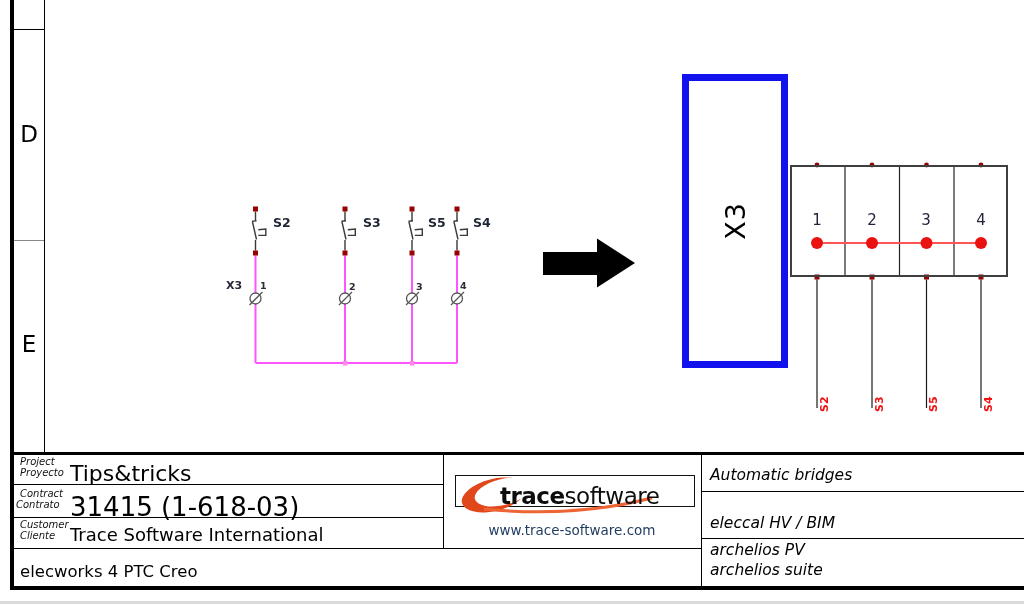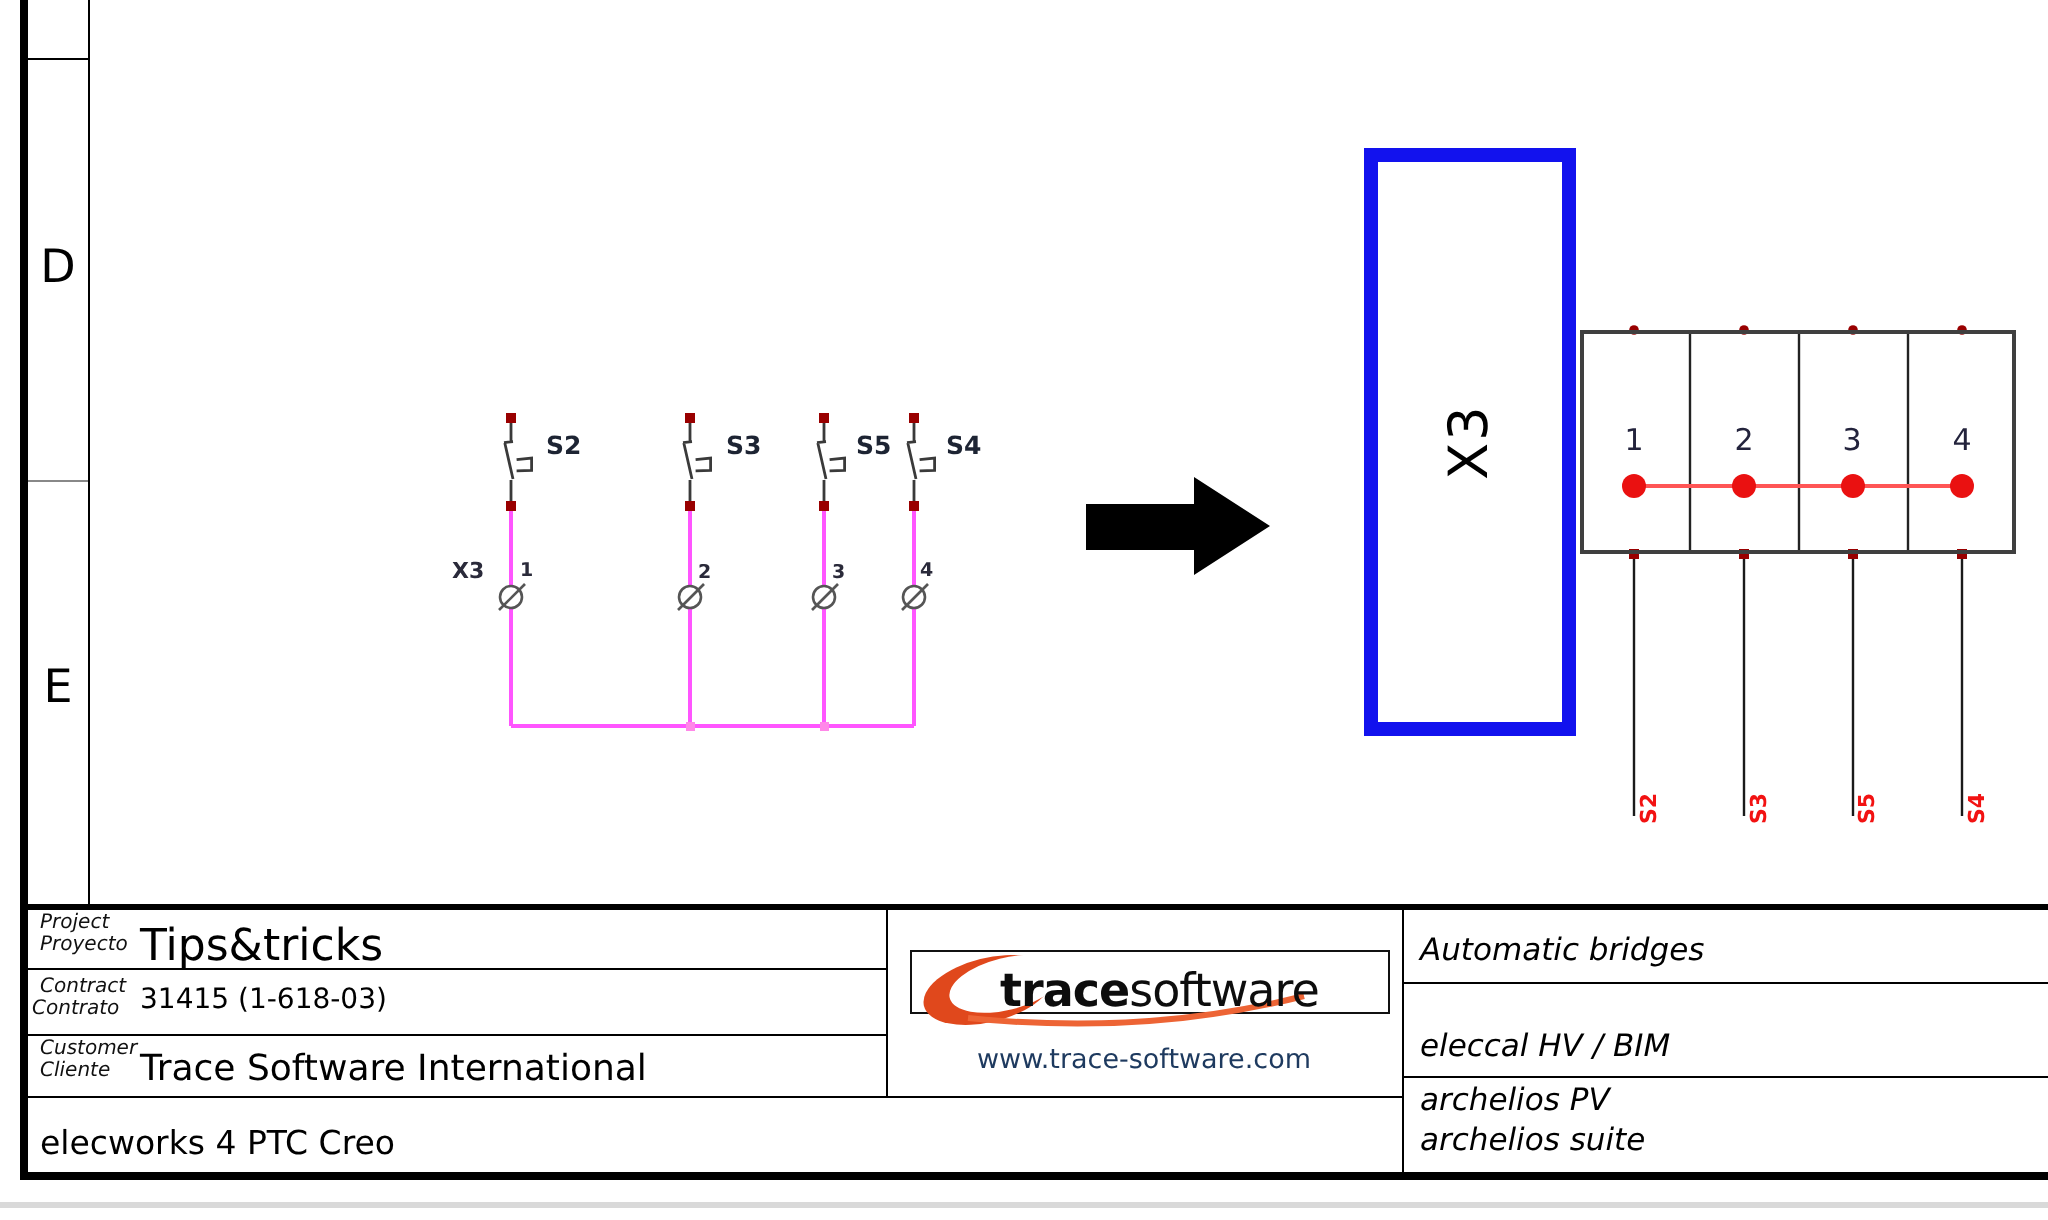--- a/index.html
+++ b/index.html
@@ -163,21 +163,21 @@
   <div class="ln" style="left:701px;top:455px;width:1px;height:131px;"></div>
   <div class="ln" style="left:701px;top:491px;width:323px;height:1px;"></div>
   <div class="ln" style="left:701px;top:538px;width:323px;height:1px;"></div>
 
   <div class="txt smalllbl" style="left:20px;top:457px;">Project</div>
   <div class="txt smalllbl" style="left:20px;top:468px;">Proyecto</div>
   <div class="txt val" style="left:70px;top:461px;font-size:22px;">Tips&amp;tricks</div>
 
   <div class="txt smalllbl" style="left:20px;top:489px;text-align:center;">Contract</div>
   <div class="txt smalllbl" style="left:16px;top:500px;">Contrato</div>
-  <div class="txt val" style="left:70px;top:492px;font-size:14px;">31415 (1-618-03)</div>
+  <div class="txt val" style="left:70px;top:492px;font-size:26px;">31415 (1-618-03)</div>
 
   <div class="txt smalllbl" style="left:20px;top:520px;">Customer</div>
   <div class="txt smalllbl" style="left:20px;top:531px;">Cliente</div>
   <div class="txt val" style="left:70px;top:524px;font-size:18px;">Trace Software International</div>
 
   <div class="txt val" style="left:20px;top:562px;font-size:16.5px;">elecworks 4 PTC Creo</div>
 
   <div class="logo-box">
     <svg width="237" height="39" viewBox="0 0 237 39" style="position:absolute;left:0;top:0;">
       <ellipse cx="38" cy="19" rx="33" ry="16" fill="#e0481c" transform="rotate(-14 38 19)"></ellipse>

